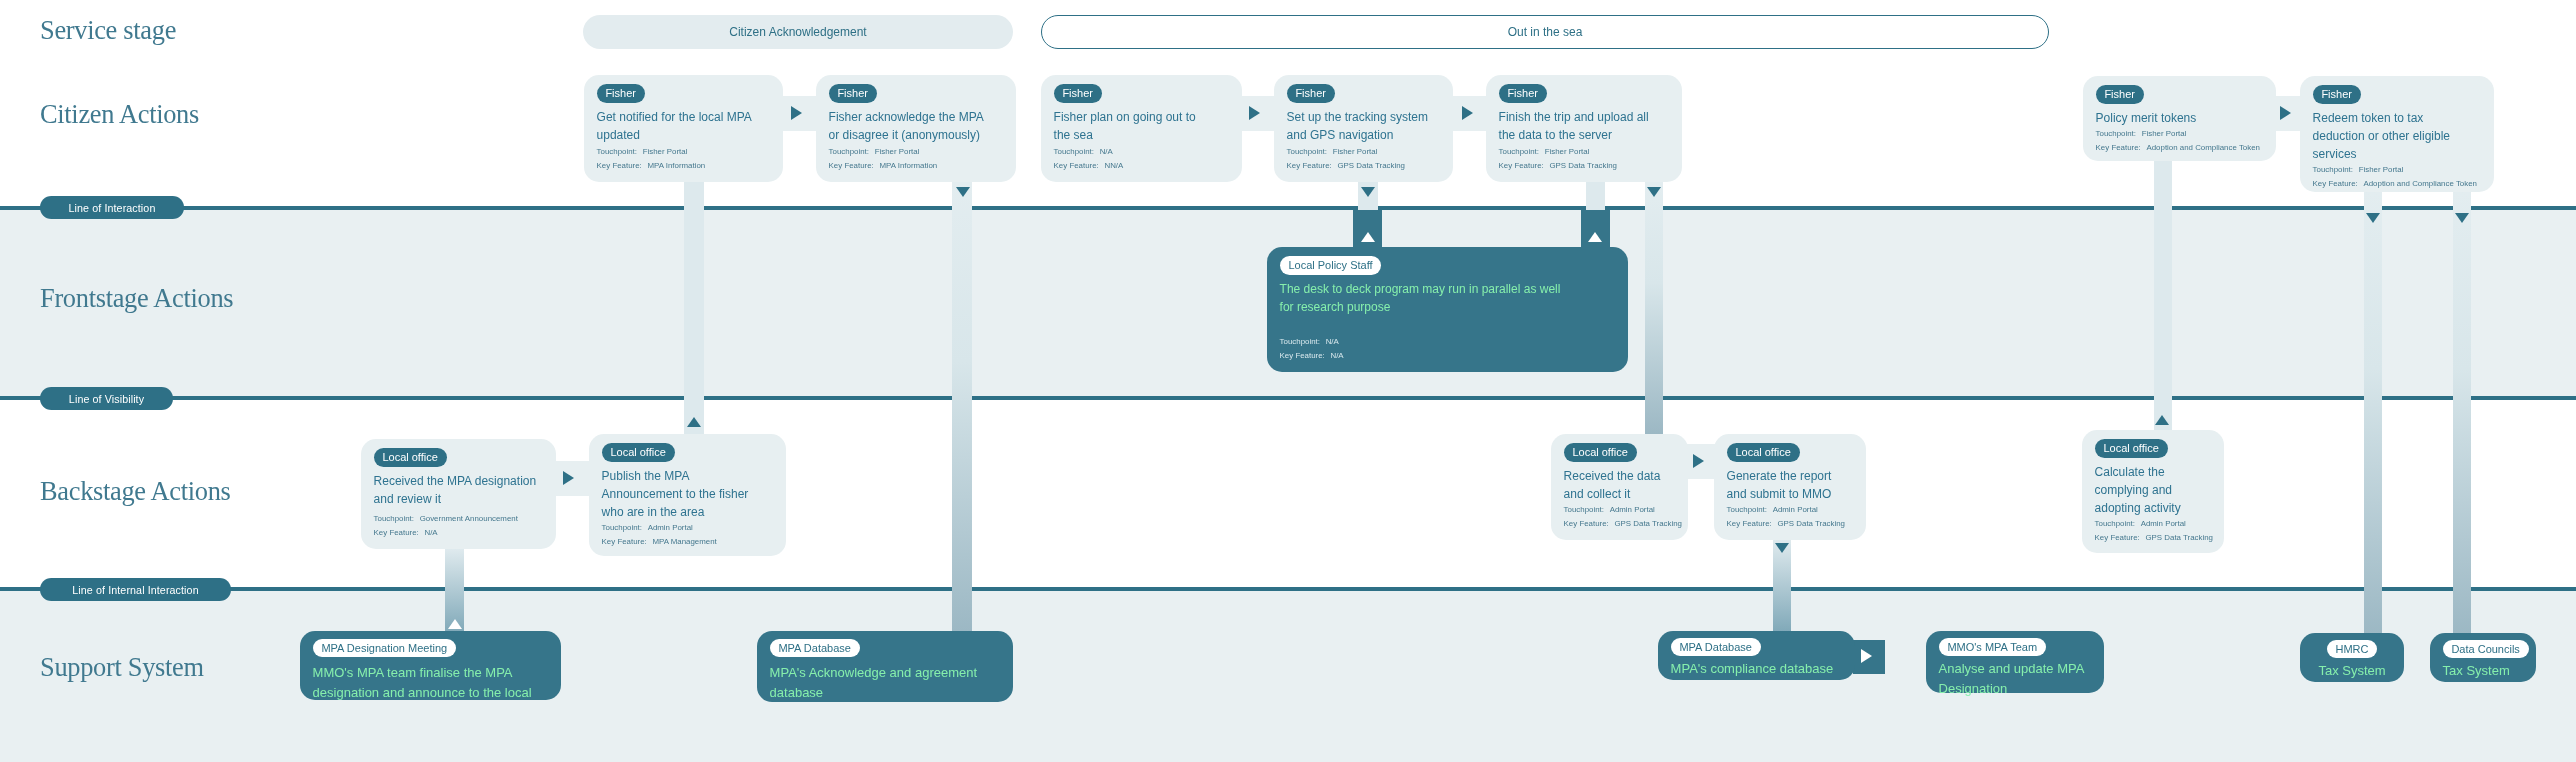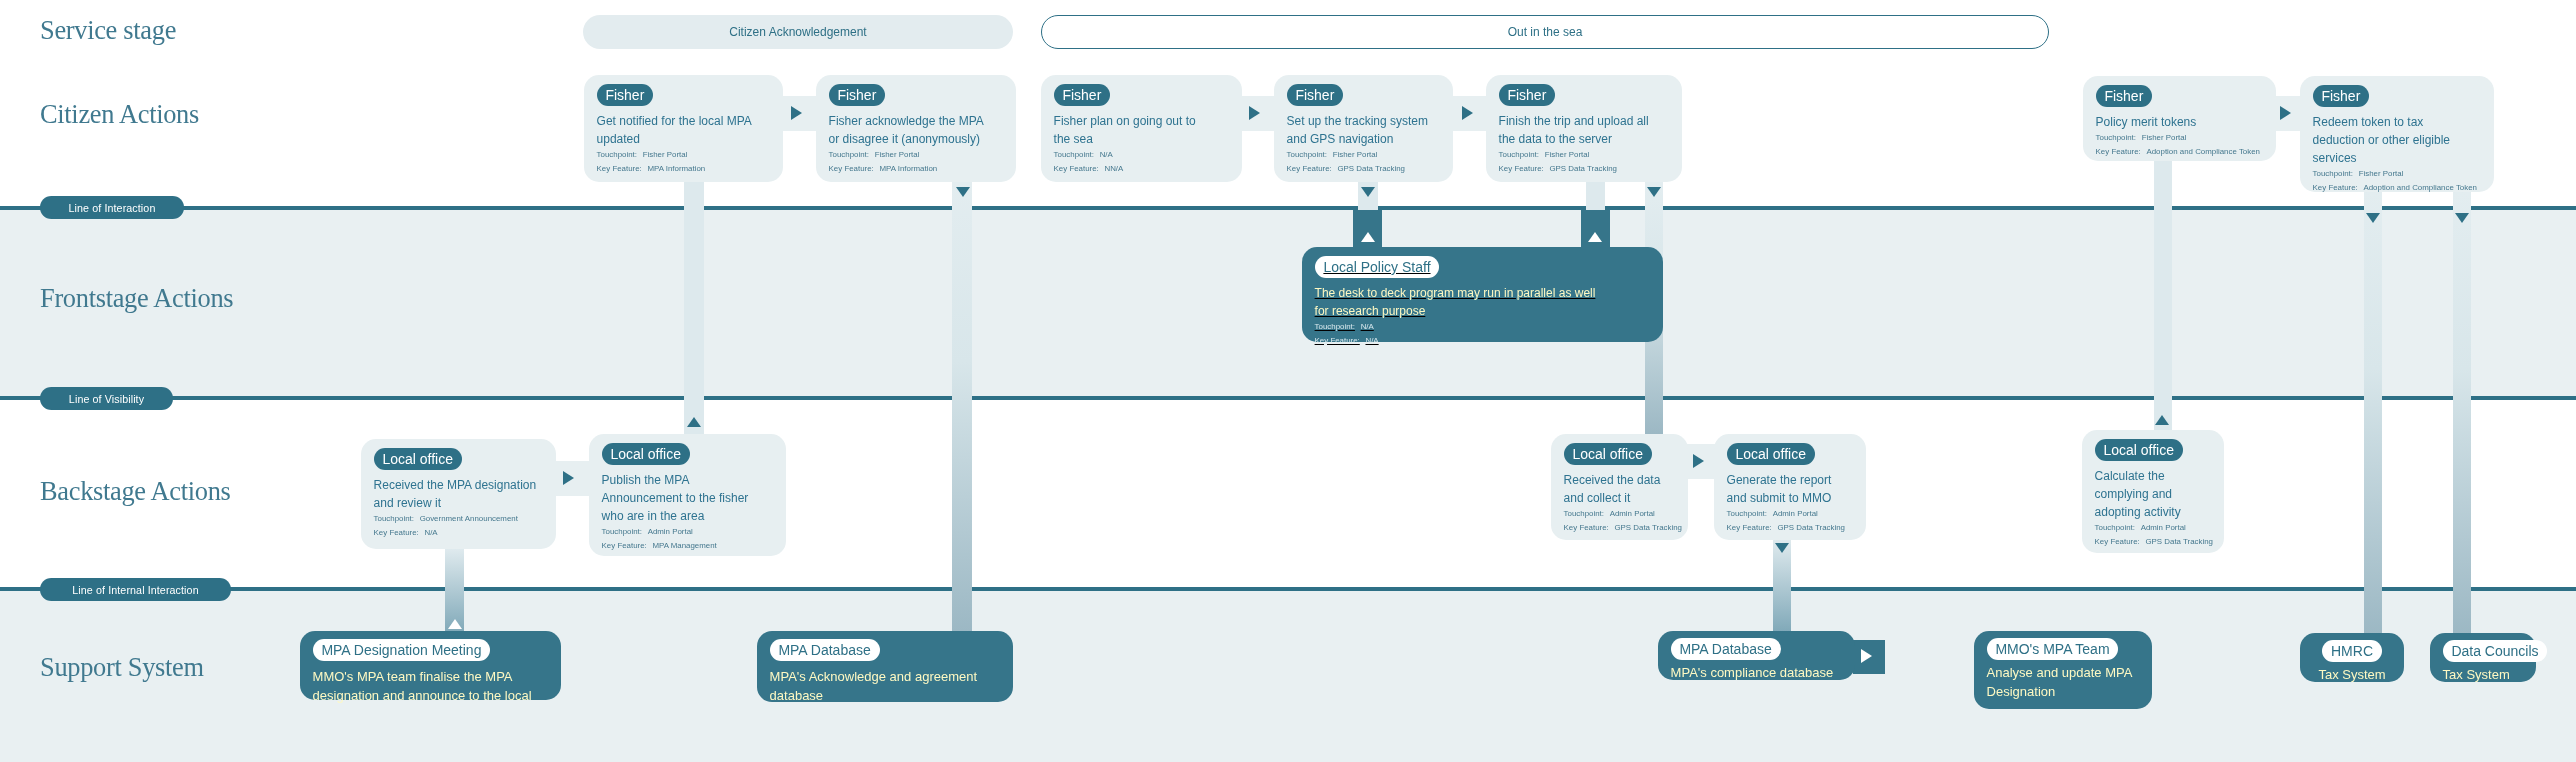--- a/index.html
+++ b/index.html
@@ -25,26 +25,26 @@
   .tri.right{border-top:7.6px solid transparent;border-bottom:7.6px solid transparent;border-left:11.3px solid #2e7086;}
   .tri.right.white{border-left-color:#ffffff;z-index:6;}
   .tri.down{border-left:7px solid transparent;border-right:7px solid transparent;border-top:10.7px solid #2e7086;}
   .tri.up{border-left:7px solid transparent;border-right:7px solid transparent;border-bottom:10.7px solid #2e7086;}
   .tri.up.white{border-bottom-color:#ffffff;z-index:6;}
   .card{position:absolute;border-radius:15px;padding:9.4px 12.6px;box-sizing:border-box;display:flex;
         flex-direction:column;align-items:flex-start;z-index:5;}
   .card.light{background:#e7eff1;}
   .card.dark{background:#36758a;}
   .card.small{padding:7px 12.6px;}
-  .badge{border-radius:629px;font-size:14px;padding:2.5px 8.8px;line-height:1.2;white-space:nowrap;}
+  .badge{border-radius:629px;font-size:11px;padding:2.5px 8.8px;line-height:1.2;white-space:nowrap;}
   .card.light .badge{background:#2e7086;color:#fff;}
   .card.dark .badge{background:#fff;color:#2e7086;}
   .title{font-size:12px;line-height:1.5;color:#2e7390;margin-top:5.7px;white-space:pre-line;text-align:left;}
   .card.small .title{margin-top:3.1px;}
-  .card.dark .title{color:#fef9c3;}
+  .card.dark .title{color:#86efac;}
   .sup-title{font-size:13px;}
   .meta{margin-top:auto;font-size:7.9px;color:#45788e;line-height:1.75;white-space:nowrap;text-align:left;}
   .card.dark .meta{color:#d9e9ee;}
   .meta .lbl{margin-right:5.7px;}
 </style>
 </head>
 <body>
 
 <div class="canvas">
 
@@ -175,21 +175,21 @@
     <span class="badge">Fisher</span>
     <div class="title">Redeem token to tax
 deduction or other eligible
 services</div>
     <div class="meta">
       <div><span class="lbl">Touchpoint:</span><span>Fisher Portal</span></div>
       <div><span class="lbl">Key Feature:</span><span>Adoption and Compliance Token</span></div>
     </div>
   </div>
 
-  <div class="card dark" style="left:1302px;top:247px;width:361px;height:95px;text-decoration:underline;">
+  <div class="card dark" style="left:1267px;top:247px;width:361px;height:125px;">
     <span class="badge">Local Policy Staff</span>
     <div class="title">The desk to deck program may run in parallel as well
 for research purpose</div>
     <div class="meta">
       <div><span class="lbl">Touchpoint:</span><span>N/A</span></div>
       <div><span class="lbl">Key Feature:</span><span>N/A</span></div>
     </div>
   </div>
 
   <div class="card light" style="left:361px;top:439px;width:195px;height:110px;">
@@ -254,21 +254,21 @@
     <span class="badge">MPA Database</span>
     <div class="title sup-title">MPA's Acknowledge and agreement
 database</div>
   </div>
 
   <div class="card dark small" style="left:1658px;top:631px;width:197px;height:49px;">
     <span class="badge">MPA Database</span>
     <div class="title sup-title">MPA's compliance database</div>
   </div>
 
-  <div class="card dark small" style="left:1974px;top:631px;width:178px;height:78px;">
+  <div class="card dark small" style="left:1926px;top:631px;width:178px;height:62px;">
     <span class="badge">MMO's MPA Team</span>
     <div class="title sup-title">Analyse and update MPA
 Designation</div>
   </div>
 
   <div class="card dark small" style="left:2300px;top:633px;width:104px;height:49px;align-items:center;">
     <span class="badge">HMRC</span>
     <div class="title sup-title">Tax System</div>
   </div>
 

